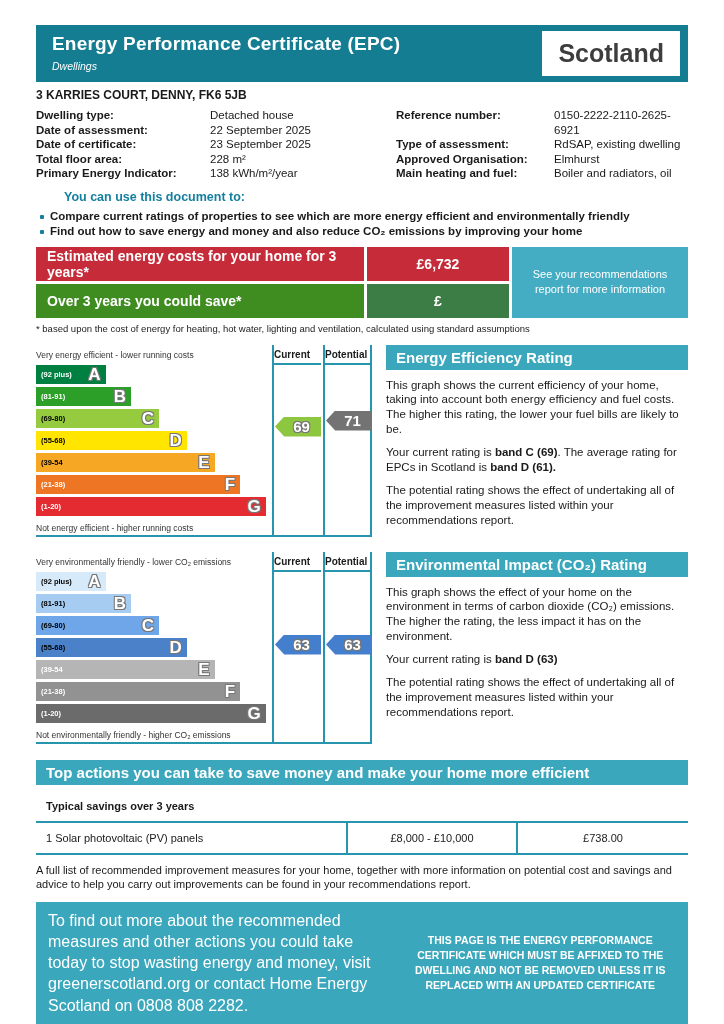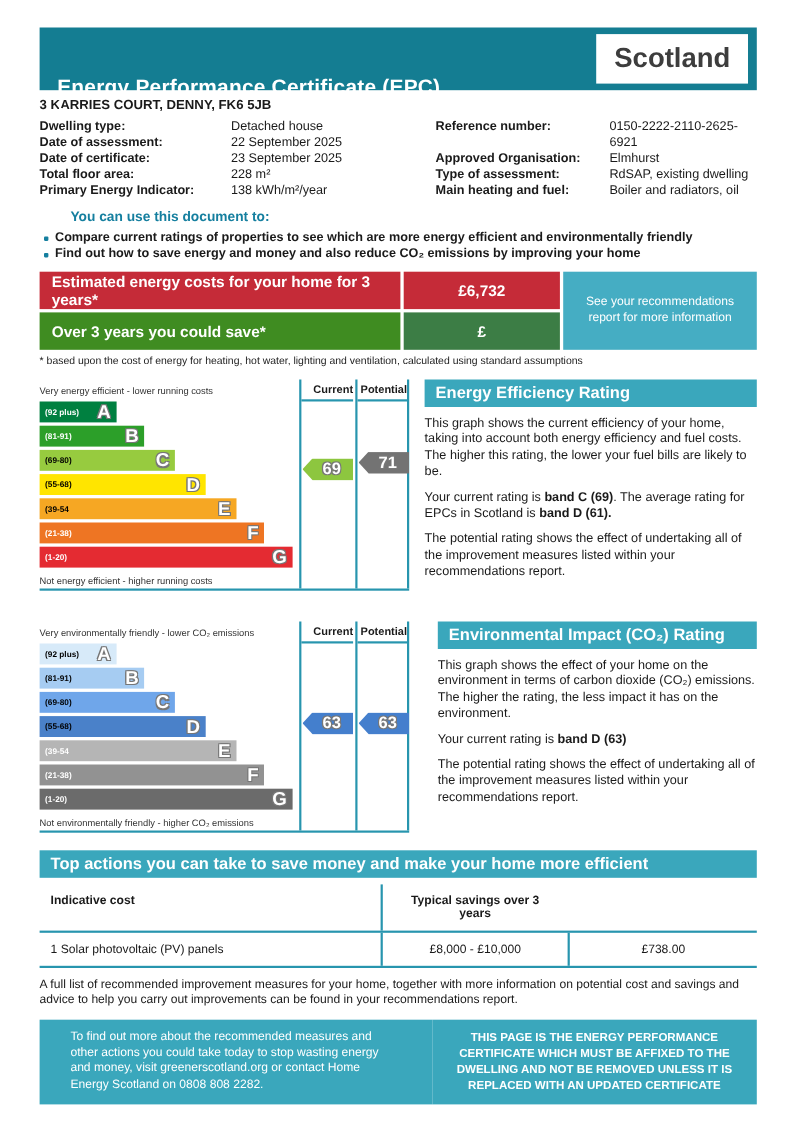--- a/index.html
+++ b/index.html
@@ -7,21 +7,21 @@
     --teal-text:#157f9f; --aside-teal:#45adc3;
     --cost-red:#c52b38; --cost-green:#3f8c21; --cost-green-value:#3c7d45;
   }
   *{margin:0;padding:0;box-sizing:border-box;}
   html,body{background:#fff;}
   body{width:724px;height:1024px;font-family:"Liberation Sans",sans-serif;color:#1a1a1a;overflow:hidden;}
   .page{width:724px;height:1024px;padding:25px 36px 0;}
 
   
   .band{position:relative;background:var(--teal-dark);height:57px;color:#fff;padding:8px 0 0 16px;}
-  .band h1{font-size:19px;font-weight:bold;letter-spacing:.2px;margin-top:36px;}
+  .band h1{font-size:19px;font-weight:bold;letter-spacing:.2px;}
   .band .subtitle{font-size:10.5px;margin-top:5px;font-style:italic;}
   .region-box{position:absolute;right:8px;top:6px;bottom:6px;background:#fff;color:#3d3d3d;
     display:flex;align-items:center;padding:0 16px;font-size:25px;font-weight:bold;}
 
   .address{margin-top:6px;font-size:12px;font-weight:bold;}
 
   
   .details{display:flex;gap:14px;margin-top:6px;font-size:11.5px;line-height:14.5px;}
   .details .col-l{width:346px;}
   .details .col-r{flex:1;}
@@ -42,36 +42,36 @@
   .cost-value{color:#fff;font-weight:bold;font-size:14px;display:flex;align-items:center;justify-content:center;}
   .cost-aside{grid-column:3;grid-row:1 / span 2;background:var(--aside-teal);color:#fff;font-size:11px;
     display:flex;align-items:center;justify-content:center;text-align:center;line-height:1.32;padding:0 14px;}
   .r1{background:var(--cost-red);}
   .g1{background:var(--cost-green);}
   .g2{background:var(--cost-green-value);}
   .footnote{margin-top:5px;font-size:9.5px;color:#222;}
 
   
   .rating-row{display:flex;margin-top:11px;align-items:flex-start;}
-  .rating-row + .rating-row{margin-top:28px;gap:12px;}
+  .rating-row + .rating-row{margin-top:15px;}
   .chart{position:relative;width:336px;border-bottom:2px solid var(--teal-border);height:192px;flex:none;}
   .chart-body{margin-right:104px;}
   .chart-top-label,.chart-bottom-label{font-size:8.5px;color:#333;}
   .chart-top-label{height:20px;display:flex;align-items:center;}
   .chart-bottom-label{height:16px;display:flex;align-items:flex-end;padding-bottom:2px;}
   .band-row{height:22px;}
   .band-bar{height:19px;display:flex;align-items:center;justify-content:space-between;}
   .band-range{font-size:7.5px;font-weight:bold;padding-left:5px;white-space:nowrap;}
   .band-letter{font-size:17px;font-weight:bold;color:#fff;line-height:19px;padding-right:5px;
     text-shadow:-1px -1px 0 #777,1px -1px 0 #777,-1px 1px 0 #777,1px 1px 0 #777;}
   .cols{position:absolute;top:0;bottom:0;right:0;width:102px;}
   .col{position:absolute;top:0;bottom:0;width:49px;border-left:2px solid var(--teal-border);}
   .col.current{right:51px;}
   .col.potential{right:0;border-right:2px solid var(--teal-border);}
-  .col-h{height:20px;line-height:19px;text-align:right;font-size:10px;font-weight:bold;border-bottom:2px solid var(--teal-border);}
+  .col-h{height:20px;line-height:19px;text-align:left;font-size:10px;font-weight:bold;border-bottom:2px solid var(--teal-border);}
   .arrow{position:absolute;left:1px;width:46px;height:20px;color:#fff;font-size:15px;font-weight:bold;
     display:flex;align-items:center;justify-content:center;padding-left:7px;
     clip-path:polygon(0 50%,20% 0,100% 0,100% 100%,20% 100%);
     text-shadow:-1px -1px 0 #777,1px -1px 0 #777,-1px 1px 0 #777,1px 1px 0 #777;}
 
   .rating-text{flex:1;margin-left:14px;}
   .bar-heading{background:var(--teal-light);color:#fff;font-weight:bold;font-size:15px;padding:4px 10px;}
   .rating-text p{font-size:11.5px;line-height:1.3;margin-top:8px;}
 
   
@@ -81,21 +81,21 @@
   .t-row > div{padding:9px 10px;font-size:11px;}
   .t-row > div + div{border-left:2px solid var(--teal-border);text-align:center;}
   .t-head > div{font-weight:bold;}
   .t-head{border-bottom:2px solid var(--teal-border);}
   .t-data{border-bottom:2px solid var(--teal-border);}
   .actions-note{margin-top:8px;font-size:11px;line-height:1.3;}
 
   
   .footer{display:flex;justify-content:space-between;margin-top:11px;}
   .foot-box{background:var(--teal-light);color:#fff;}
-  .foot-box.left{width:362px;font-size:11px;line-height:1.32;padding:8px 28px;}
+  .foot-box.left{width:362px;font-size:16px;line-height:1.32;padding:8px 12px;}
   .foot-box.right{width:300px;font-size:10.5px;font-weight:bold;text-align:center;line-height:1.4;
     padding:9px 12px;text-transform:uppercase;display:flex;align-items:center;}
 </style>
 </head>
 <body>
 
 <div class="page">
 
   <header class="band">
     <h1>Energy Performance Certificate (EPC)</h1>
@@ -129,26 +129,26 @@
         <span class="d-label">Primary Energy Indicator:</span>
         <span class="d-value">138 kWh/m²/year</span>
       </div>
     </div>
     <div class="col-r">
       <div class="d-row">
         <span class="d-label">Reference number:</span>
         <span class="d-value">0150-2222-2110-2625-6921</span>
       </div>
       <div class="d-row">
+        <span class="d-label">Type of assessment:</span>
+        <span class="d-value">RdSAP, existing dwelling</span>
+      </div>
+      <div class="d-row">
         <span class="d-label">Approved Organisation:</span>
         <span class="d-value">Elmhurst</span>
-      </div>
-      <div class="d-row">
-        <span class="d-label">Type of assessment:</span>
-        <span class="d-value">RdSAP, existing dwelling</span>
       </div>
       <div class="d-row">
         <span class="d-label">Main heating and fuel:</span>
         <span class="d-value">Boiler and radiators, oil</span>
       </div>
     </div>
   </section>
 
   <div class="usage-h">You can use this document to:</div>
   <ul class="usage-list">
@@ -300,21 +300,20 @@
       <p>This graph shows the effect of your home on the environment in terms of carbon dioxide (CO₂) emissions. The higher the rating, the less impact it has on the environment.</p>
       <p><span>Your current rating is </span><b>band D (63)</b><span></span><b></b></p>
       <p>The potential rating shows the effect of undertaking all of the improvement measures listed within your recommendations report.</p>
     </div>
   </section>
 
   <section class="top-actions">
     <div class="bar-heading">Top actions you can take to save money and make your home more efficient</div>
     <div class="actions-table">
       <div class="t-row t-head">
-        <div>Indicative cost</div>
         <div>Typical savings over 3 years</div>
       </div>
       <div class="t-row t-data">
         <div>1 Solar photovoltaic (PV) panels</div>
         <div>£8,000 - £10,000</div>
         <div>£738.00</div>
       </div>
     </div>
     <p class="actions-note">A full list of recommended improvement measures for your home, together with more information on potential cost and savings and advice to help you carry out improvements can be found in your recommendations report.</p>
   </section>

